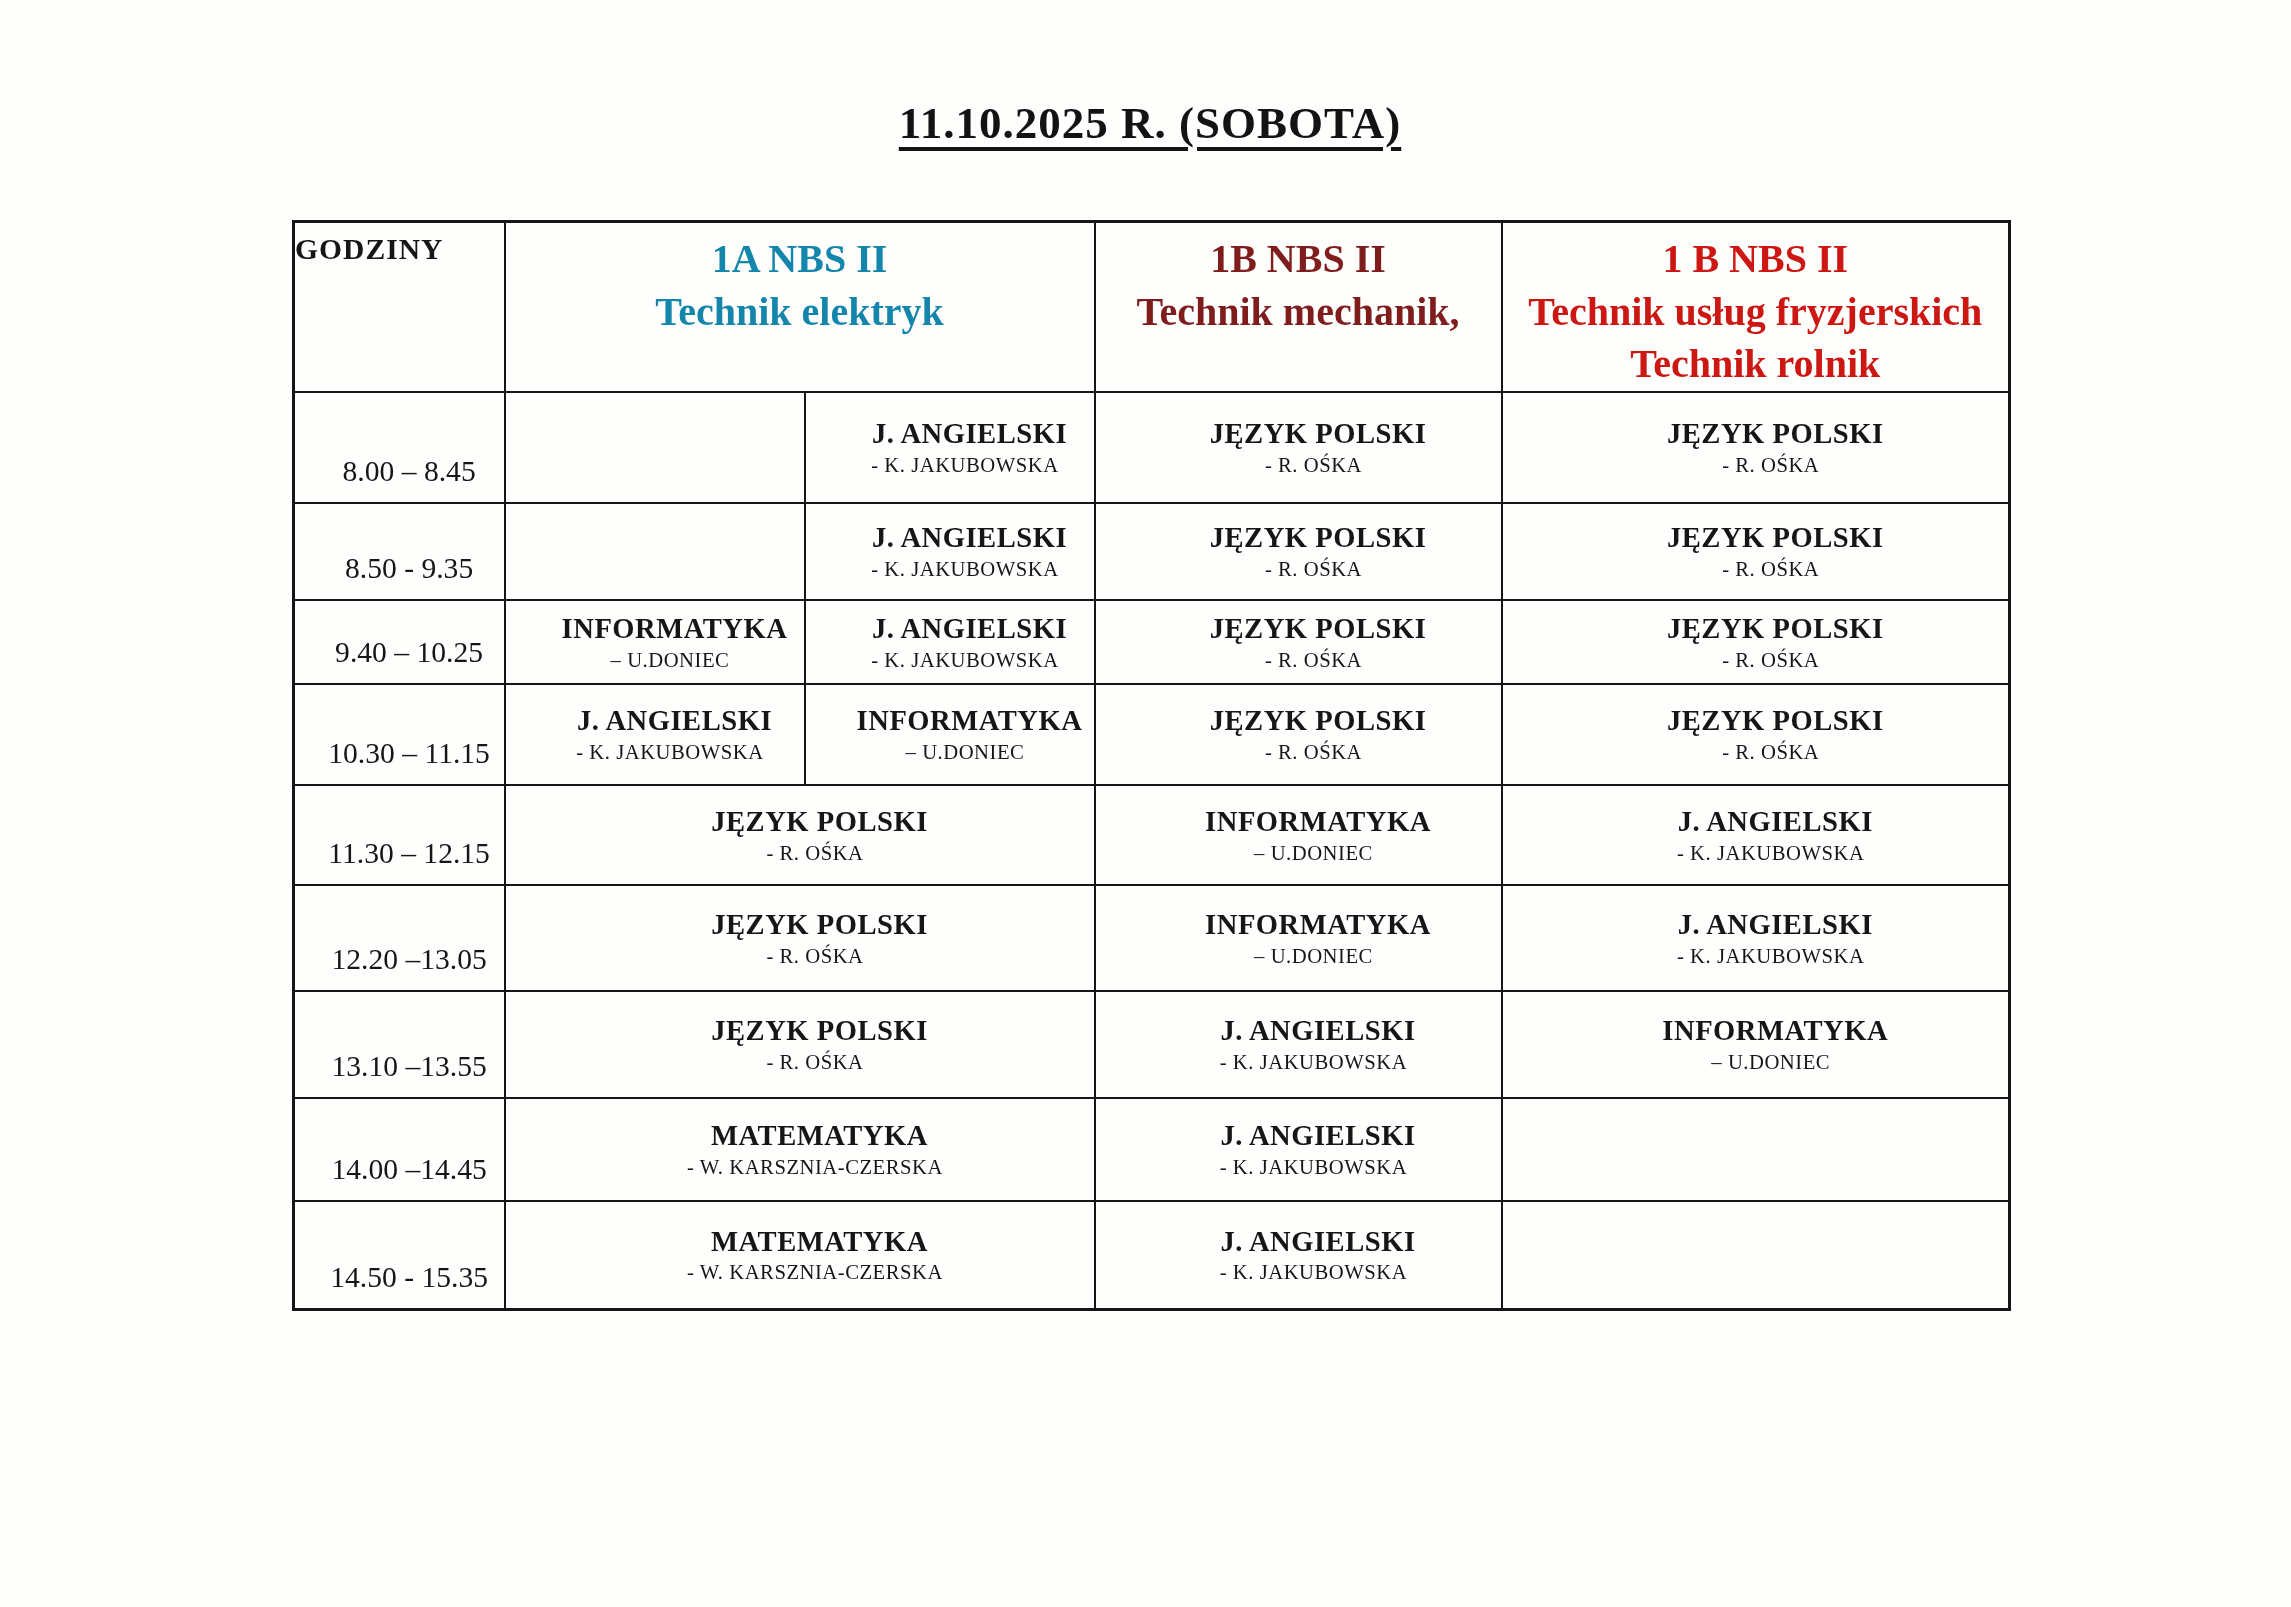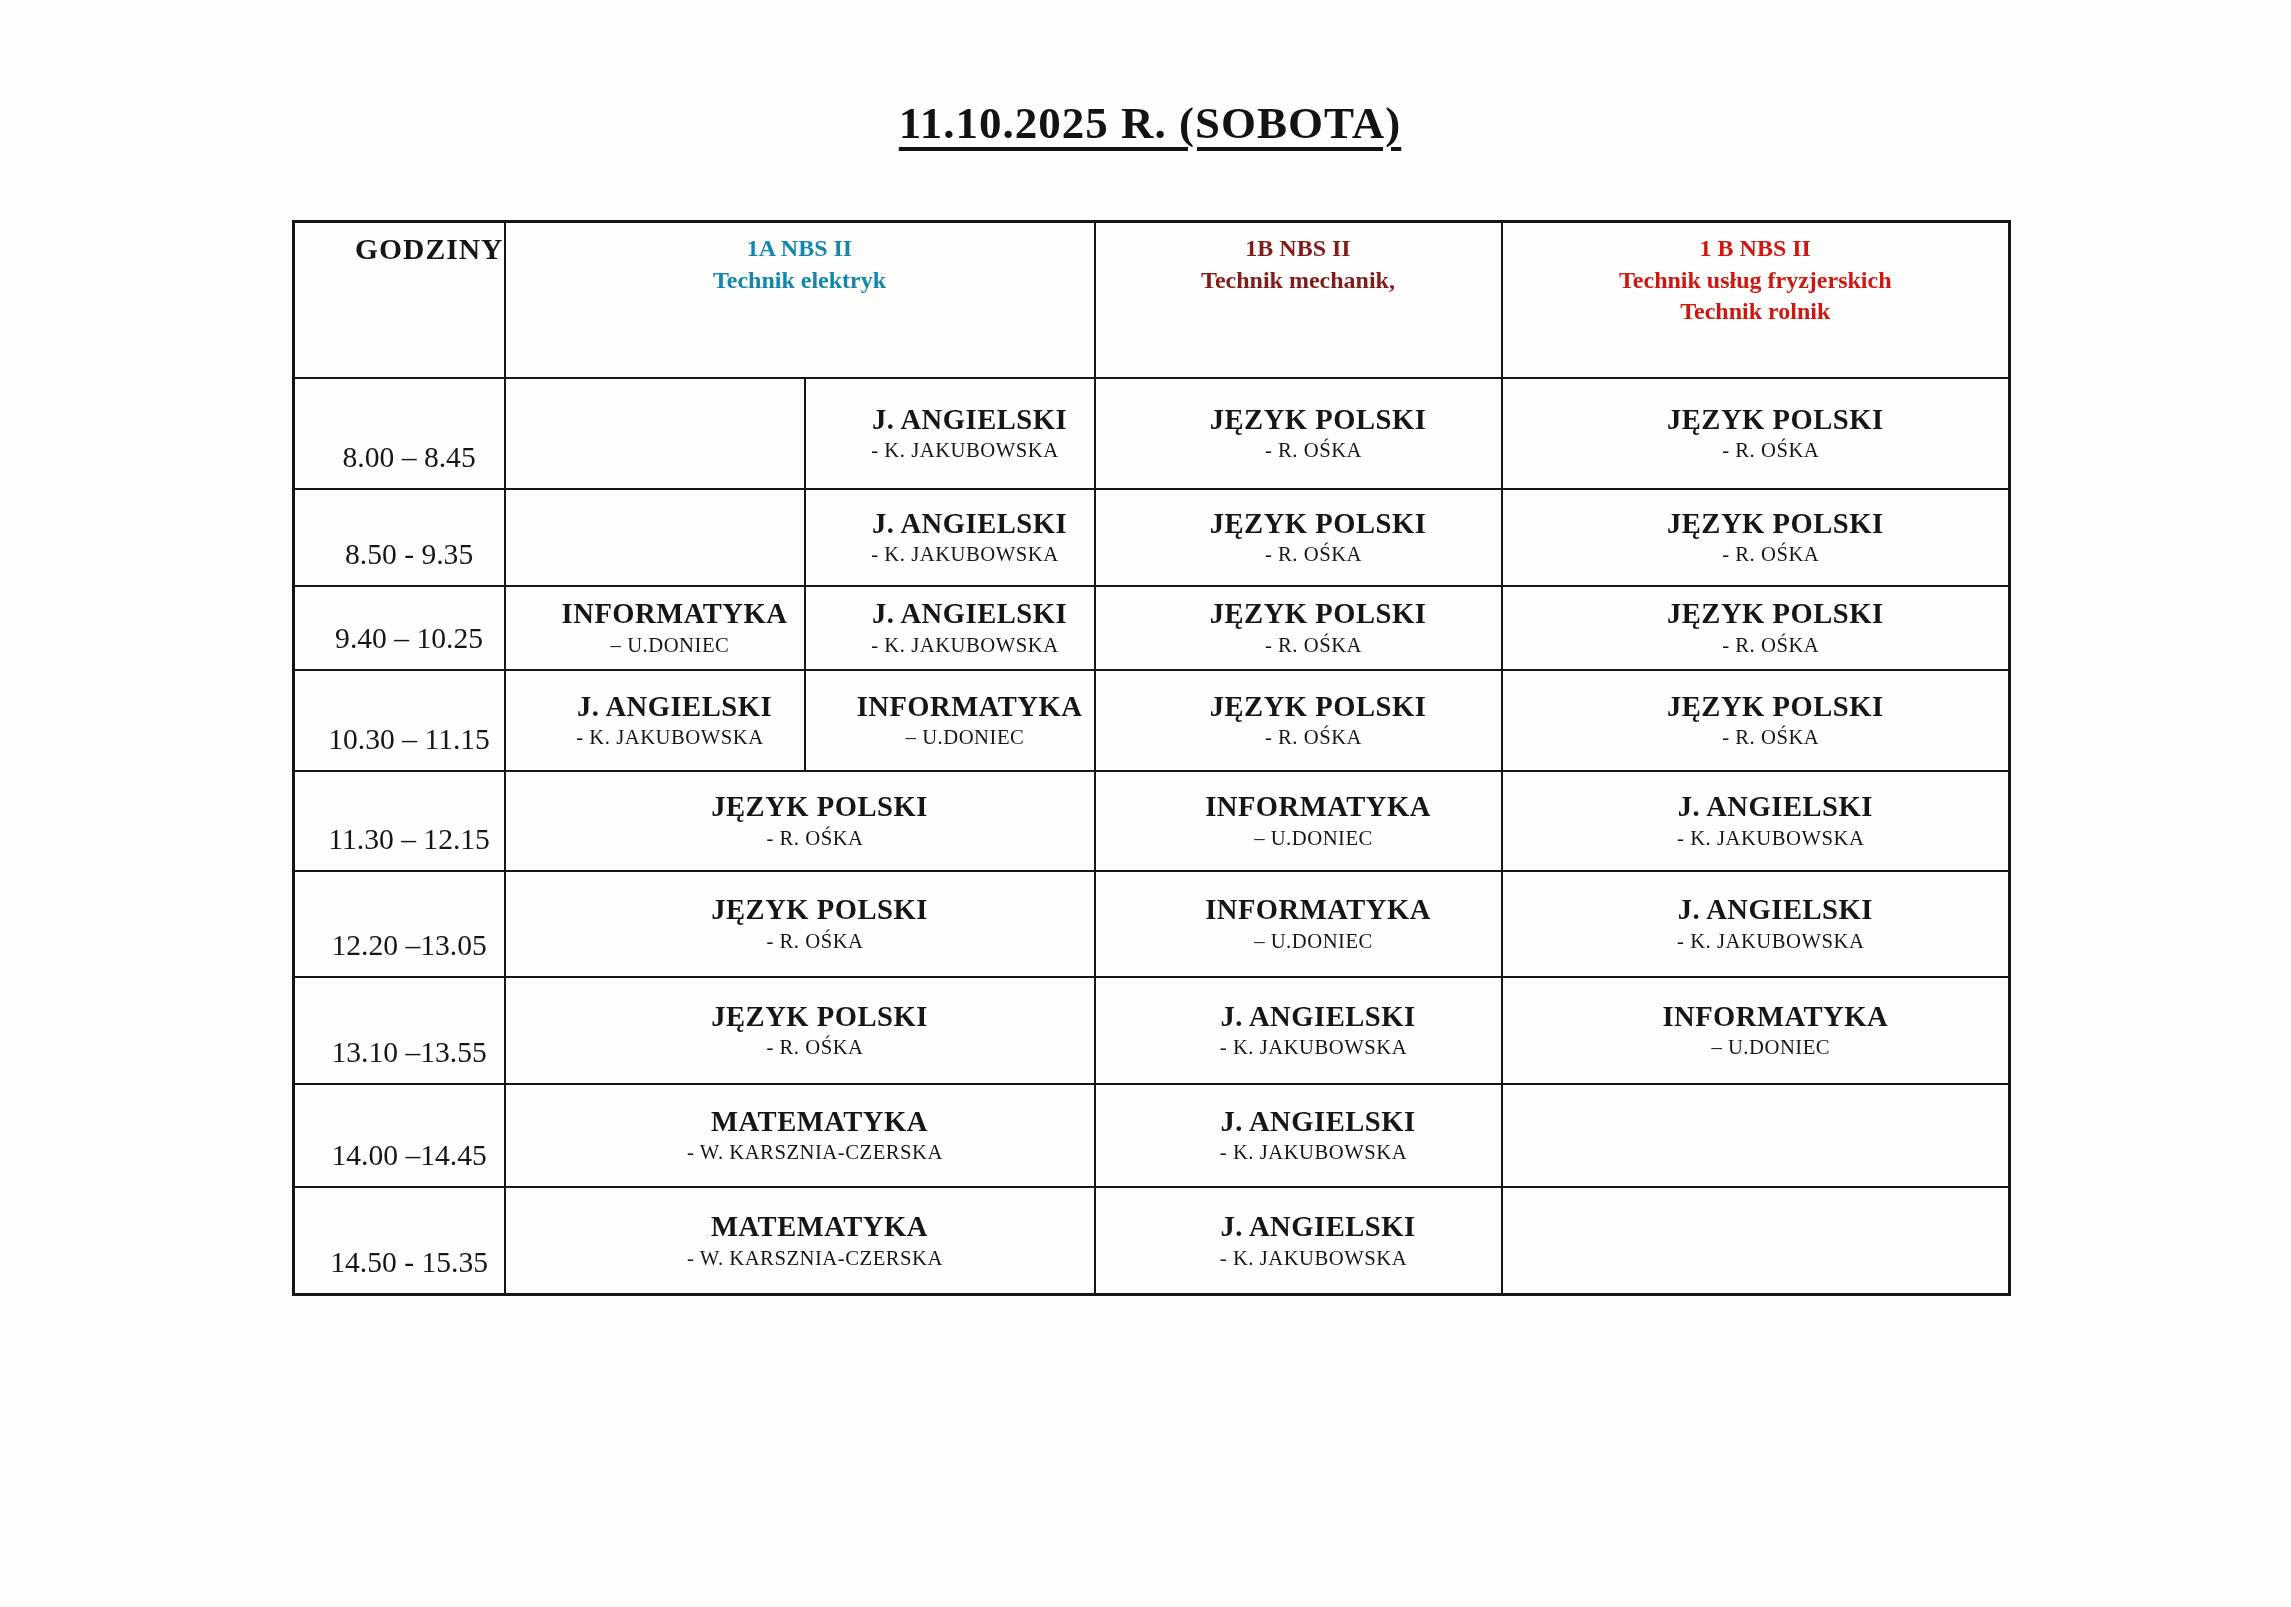--- a/index.html
+++ b/index.html
@@ -28,27 +28,27 @@
     table-layout:fixed;
     width:1716px;
     border:3.9px solid #161616;
   }
   th,td{
     border:2px solid #161616;
     padding:0;
     overflow:hidden;
   }
   .corner-head{
-    vertical-align:top;text-align:right;
+    vertical-align:top;text-align:left;
     font-size:29.6px;font-weight:bold;
     padding-top:9.9px;letter-spacing:1px;
   }
   .class-head{
     vertical-align:top;text-align:center;
-    font-weight:bold;font-size:24px;line-height:1.32;
+    font-weight:bold;font-size:40px;line-height:1.32;
     padding-top:9.9px;
   }
   tr.grupa-row th, tr.grupa-row td{border-bottom:3px solid #161616;}
   .grupa-label{
     font-size:27.6px;font-weight:bold;text-align:center;vertical-align:middle;
   }
   .group-head{
     font-size:29.6px;font-weight:bold;text-align:center;vertical-align:middle;
   }
   .time-cell{

